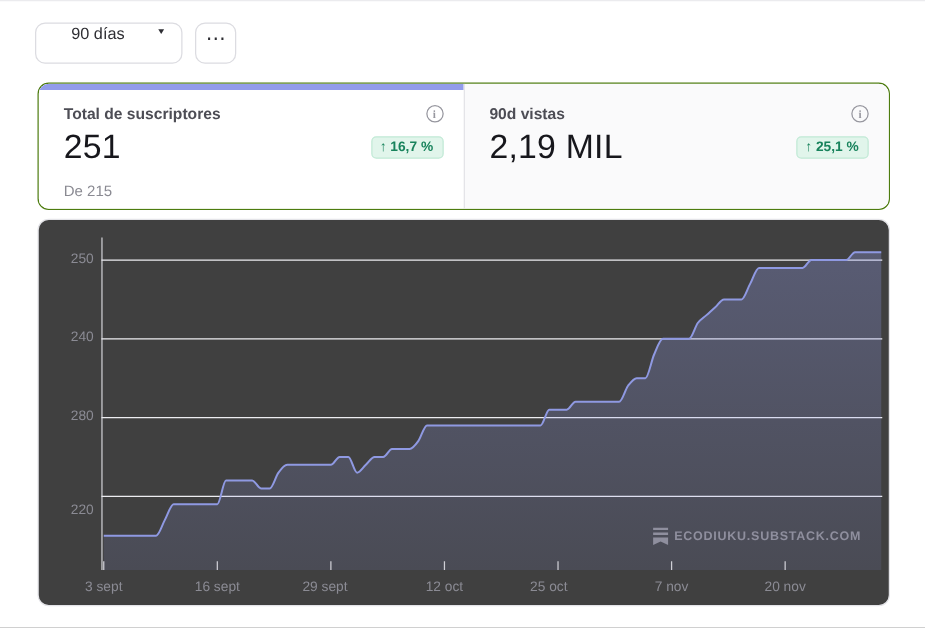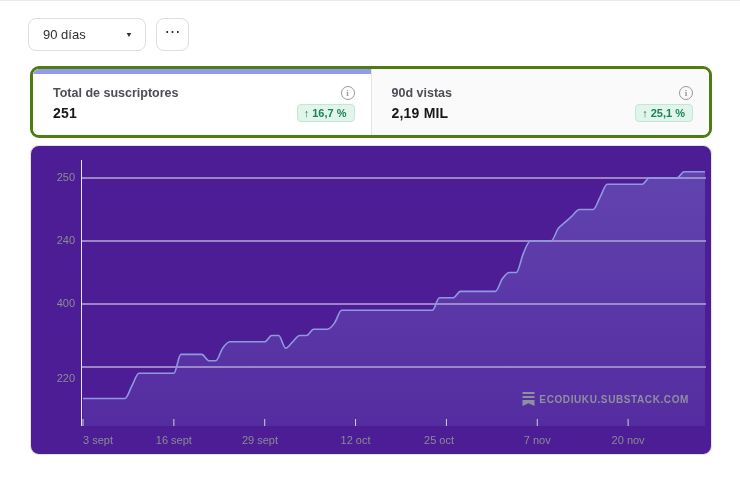--- a/index.html
+++ b/index.html
@@ -3,46 +3,46 @@
 <meta charset="utf-8">
 <style>
   * { margin:0; padding:0; box-sizing:border-box; }
   html,body { background:#fff; }
   body { width:740px; height:502px; font-family:"Liberation Sans", sans-serif; color:#17171c; overflow:hidden; }
   .page { width:740px; height:502px; position:relative; border-top:1px solid #ebebee; }
 
   
   .topbar { display:flex; align-items:center; padding:17px 22px 15px 28px; }
   .page-title { flex:1; font-size:15.5px; font-weight:700; color:#1b1b20; letter-spacing:.1px; }
-  .range-select { display:flex; align-items:center; justify-content:space-between; width:118px; height:33px;
-    border:1px solid #dcdce1; border-radius:8px; padding:0 12px 0 14px; background:#fff; cursor:pointer; margin-right:10px; }
+  .range-select { display:flex; justify-content:space-between; width:118px; height:33px;
+    border:1px solid #dcdce1; border-radius:8px; padding:0 12px 0 28px; background:#fff; cursor:pointer; margin-right:10px; }
   .range-select .lbl { font-size:13px; color:#2e2e33; }
   .range-select .arr { font-size:8px; color:#2e2e33; transform:scaleY(.85); }
   .more-btn { width:33px; height:33px; border:1px solid #dcdce1; border-radius:8px; background:#fff; cursor:pointer;
     display:flex; align-items:center; justify-content:center; font-size:16px; color:#2e2e33; line-height:1; padding-bottom:6px; }
 
   
-  .stats-row { margin:0 0 7px 30px; width:682px; height:72px; border:3px solid #4d7c0f; border-radius:9px;
+  .stats-row { margin:0 0 7px 30px; width:682px; height:102px; border:1px solid #4d7c0f; border-radius:9px;
     display:flex; overflow:hidden; background:#fff; }
   .stat-card { flex:1; position:relative; padding:17px 16px 12px 20px; cursor:pointer; background:#fff; }
   .stat-card.unselected { background:#fafafb; border-left:1px solid #e4e4e8; }
   .accent-bar { position:absolute; top:0; left:0; right:0; height:5px; background:var(--accent,#929ceb); }
   .stat-title-row { display:flex; align-items:flex-start; justify-content:space-between; }
   .stat-title { font-size:12.5px; font-weight:600; color:#4d4d55; }
   .info-icon { width:14px; height:14px; border:1.2px solid #97979f; border-radius:50%; color:#97979f;
     font-size:9px; font-weight:700; display:flex; align-items:center; justify-content:center; font-family:"Liberation Serif", serif; cursor:pointer; }
   .stat-main { display:flex; align-items:center; justify-content:space-between; margin-top:4px; }
-  .stat-value { font-size:14px; font-weight:700; color:#17171c; letter-spacing:.2px; }
+  .stat-value { font-size:27px; font-weight:400; color:#17171c; letter-spacing:.2px; }
   .badge { display:inline-flex; align-items:center; gap:3px; background:var(--badge-bg,#e1f5eb); border:1px solid #c0e9d5;
     border-radius:4px; padding:2px 7px 2px 6px; font-size:11px; font-weight:700; color:var(--badge-text,#18835c); }
   .stat-sub { margin-top:13px; font-size:12px; color:#8a8a92; }
 
   
   .chart-card { margin-left:30px; width:682px; height:310px; border:1px solid #e4e4e8; border-radius:9px;
-    position:relative; background:#4c1d95; overflow:hidden; }
+    position:relative; background:#404040; overflow:hidden; }
   .plot-svg { position:absolute; left:50px; top:0; }
   .y-label { position:absolute; left:0; width:44px; text-align:right; font-size:11px; color:#8b8b94; }
   .x-label { position:absolute; top:288px; width:70px; text-align:center; font-size:11px; color:#8b8b94; }
   .watermark { position:absolute; right:22px; top:246px; display:flex; align-items:center; gap:4px;
     font-size:10px; letter-spacing:.6px; color:#8f8f9e; font-weight:600; }
   .watermark svg { display:block; }
 </style>
 </head>
 <body>
 
@@ -111,25 +111,25 @@
         <line x1="92.85393258426966" y1="273" x2="92.85393258426966" y2="280" stroke="#cfcfd6" stroke-width="1"></line>
         <line x1="183.7078651685393" y1="273" x2="183.7078651685393" y2="280" stroke="#cfcfd6" stroke-width="1"></line>
         <line x1="274.56179775280896" y1="273" x2="274.56179775280896" y2="280" stroke="#cfcfd6" stroke-width="1"></line>
         <line x1="365.4157303370786" y1="273" x2="365.4157303370786" y2="280" stroke="#cfcfd6" stroke-width="1"></line>
         <line x1="456.2696629213483" y1="273" x2="456.2696629213483" y2="280" stroke="#cfcfd6" stroke-width="1"></line>
         <line x1="547.1235955056179" y1="273" x2="547.1235955056179" y2="280" stroke="#cfcfd6" stroke-width="1"></line>
       </svg>
     <div id="yaxis">
         <span class="y-label" style="top: 25px;">250</span>
         <span class="y-label" style="top: 88px;">240</span>
-        <span class="y-label" style="top: 151px;">400</span>
+        <span class="y-label" style="top: 151px;">280</span>
         <span class="y-label" style="top: 214px; margin-top: 12px;">220</span>
       </div>
     <div id="xaxis">
-        <span class="x-label" style="left: 32px;">3 sept</span>
+        <span class="x-label" style="left: 17px;">3 sept</span>
         <span class="x-label" style="left: 107.854px;">16 sept</span>
         <span class="x-label" style="left: 194px;">29 sept</span>
         <span class="x-label" style="left: 289.562px;">12 oct</span>
         <span class="x-label" style="left: 373px;">25 oct</span>
         <span class="x-label" style="left: 471.27px;">7 nov</span>
         <span class="x-label" style="left: 562.124px;">20 nov</span>
       </div>
     <div class="watermark">
       <svg width="13" height="14" viewBox="0 0 12 14">
         <rect x="0" y="0" width="12" height="2" fill="#8f8f9e"></rect>

